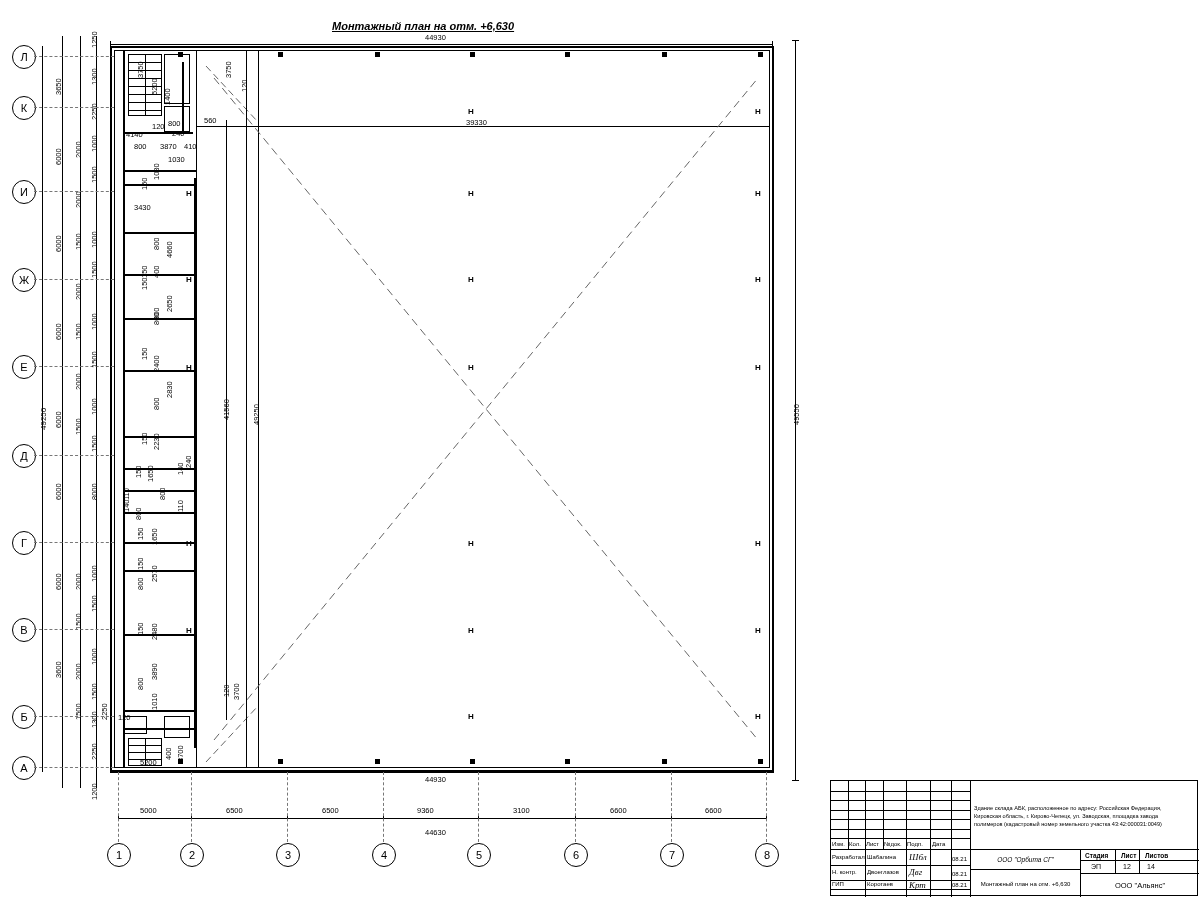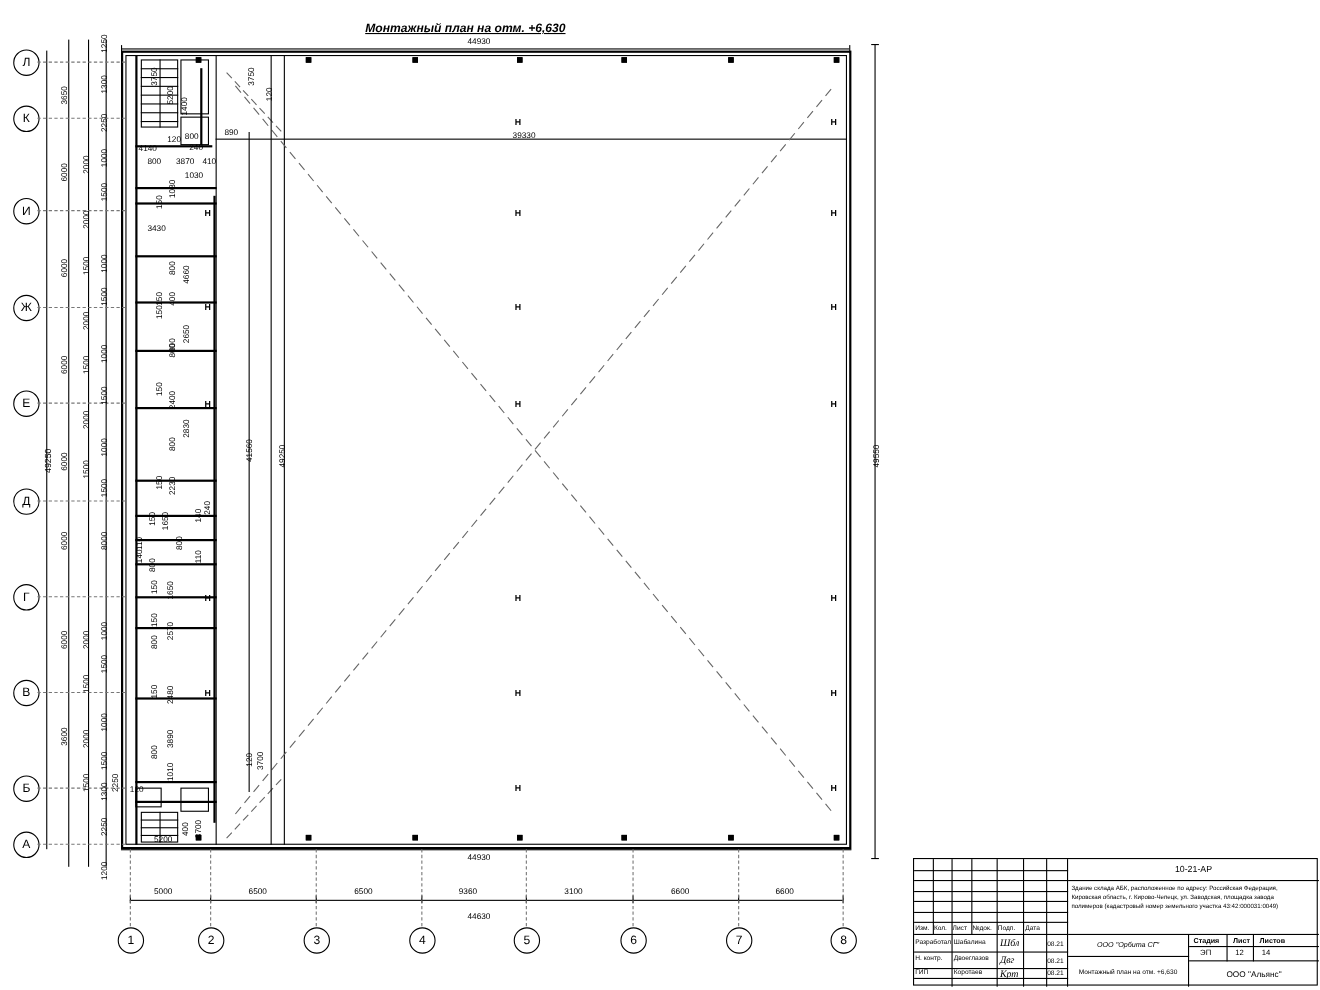--- a/index.html
+++ b/index.html
@@ -155,21 +155,21 @@
     <div class="dimv abs" style="left:150px;top:95px;">5200</div>
     <div class="dimv abs" style="left:163px;top:105px;">1400</div>
     <div class="dim abs" style="left:126px;top:130px;">4140</div>
     <div class="dim abs" style="left:134px;top:142px;">800</div>
     <div class="dim abs" style="left:152px;top:122px;">120</div>
     <div class="dim abs" style="left:168px;top:119px;">800</div>
     <div class="dim abs" style="left:172px;top:129px;">240</div>
     <div class="dim abs" style="left:160px;top:142px;">3870</div>
     <div class="dim abs" style="left:184px;top:142px;">410</div>
     <div class="dim abs" style="left:168px;top:155px;">1030</div>
-    <div class="dim abs" style="left:204px;top:116px;">890</div>
+    <div class="dim abs" style="left:204px;top:116px;">560</div>
     <div class="dimv abs" style="left:224px;top:78px;">3750</div>
     <div class="dimv abs" style="left:240px;top:92px;">120</div>
 
     <div class="dim abs" style="left:134px;top:203px;">3430</div>
     <div class="dimv abs" style="left:140px;top:190px;">150</div>
     <div class="dimv abs" style="left:152px;top:250px;">800</div>
     <div class="dimv abs" style="left:165px;top:258px;">4660</div>
     <div class="dimv abs" style="left:140px;top:278px;">150</div>
     <div class="dimv abs" style="left:152px;top:278px;">400</div>
     <div class="dimv abs" style="left:152px;top:325px;">800</div>
@@ -387,21 +387,20 @@
       <div class="abs" style="left:36px;top:19px;font-size:6px;">Двоеглазов</div>
       <div class="abs sig" style="left:78px;top:17px;font-style:italic;">Двг</div>
       <div class="abs" style="left:121px;top:21px;font-size:6px;">08.21</div>
 
       <div class="abs" style="left:1px;top:31px;font-size:6px;">ГИП</div>
       <div class="abs" style="left:36px;top:31px;font-size:6px;">Коротаев</div>
       <div class="abs sig" style="left:78px;top:30px;">Крт</div>
       <div class="abs" style="left:121px;top:32px;font-size:6px;">08.21</div>
     </div>
 
-    <div style="left:140px;top:0;width:228px;height:20px;border-bottom:1px solid #000;display:flex;align-items:center;justify-content:center;font-size:8px;">10-21-АР</div>
 
     <div style="left:140px;top:20px;width:228px;height:49px;border-bottom:1px solid #000;padding:3px 3px;">
       <div class="abs" style="left:3px;top:3px;font-size:5.6px;line-height:8px;">Здание склада АБК, расположенное по адресу: Российская Федерация,</div>
       <div class="abs" style="left:3px;top:11px;font-size:5.6px;line-height:8px;">Кировская область, г. Кирово-Чепецк, ул. Заводская, площадка завода</div>
       <div class="abs" style="left:3px;top:19px;font-size:5.6px;line-height:8px;">полимеров (кадастровый номер земельного участка 43:42:000031:0049)</div>
     </div>
 
     <div style="left:140px;top:69px;width:110px;height:20px;border-right:1px solid #000;border-bottom:1px solid #000;display:flex;align-items:center;justify-content:center;font-size:6.5px;font-style:italic;">ООО "Орбита СГ"</div>
 
     <div style="left:140px;top:89px;width:110px;height:27px;border-right:1px solid #000;display:flex;align-items:center;justify-content:center;text-align:center;font-size:6px;padding:0 2px;">Монтажный план на отм. +6,630</div>

